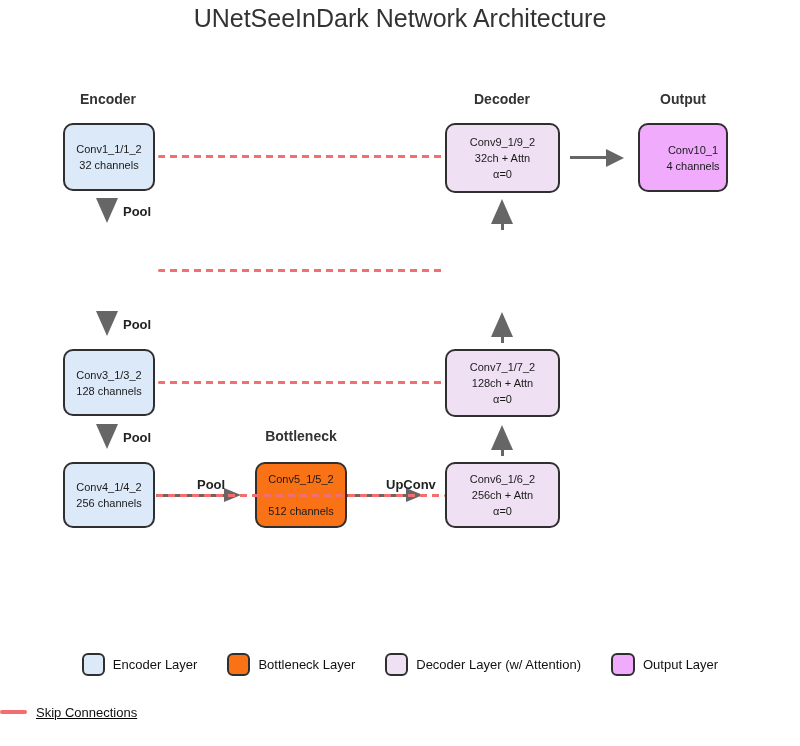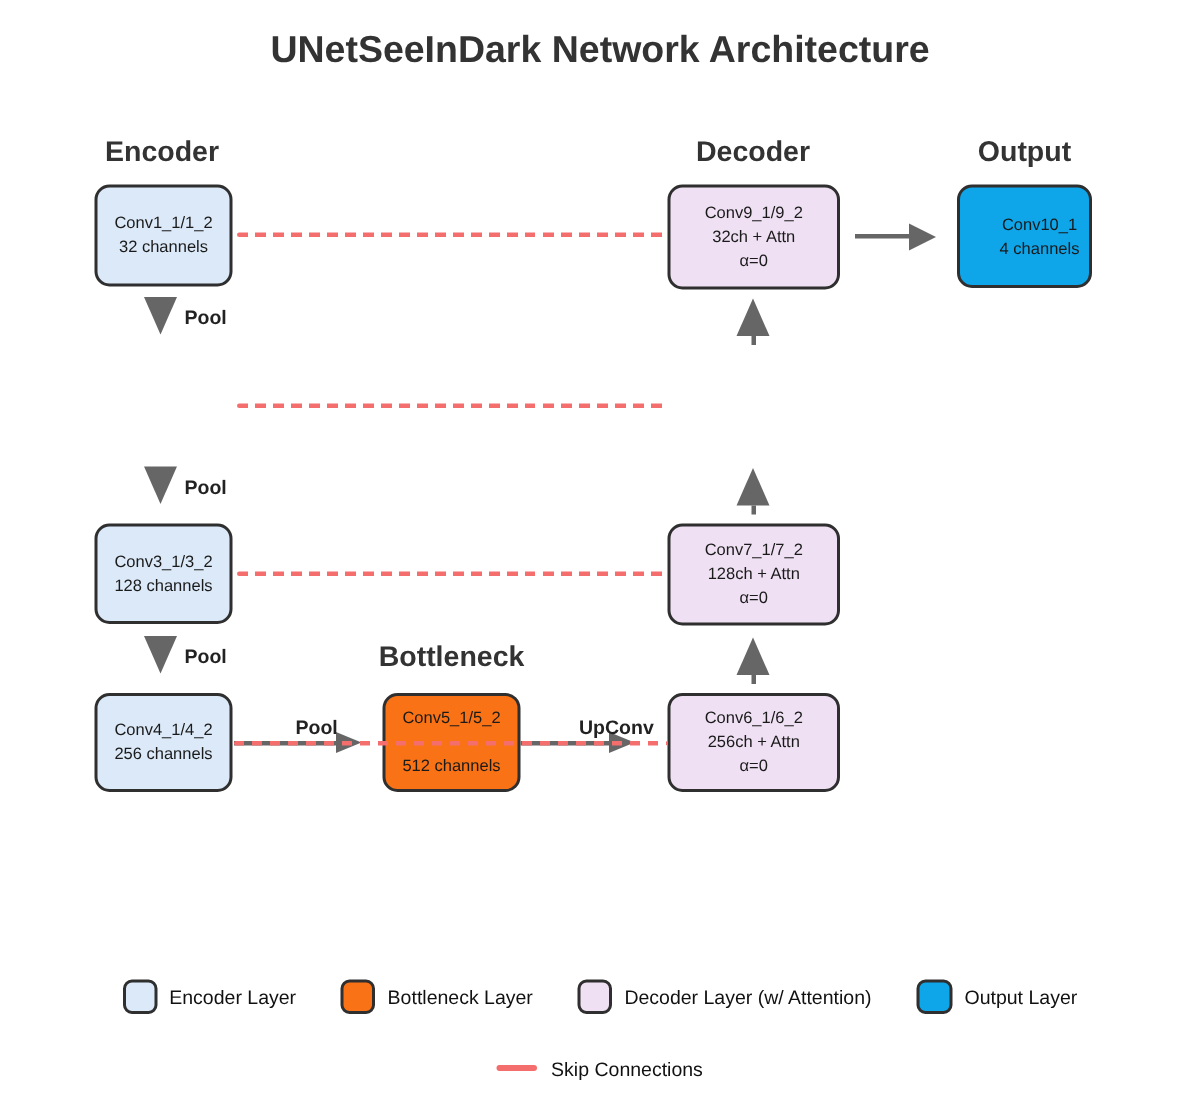--- a/index.html
+++ b/index.html
@@ -1,39 +1,39 @@
 <!DOCTYPE html>
 <html><head>
 <meta charset="utf-8">
 <style>
   html,body { margin:0; padding:0; background:#ffffff; }
   .canvas {
     position:relative; width:800px; height:746px; background:#ffffff;
     font-family:"Liberation Sans", sans-serif; overflow:hidden;
   }
   .title {
-    position:absolute; left:0; right:0; top:4px; margin:15px;
-    text-align:center; font-size:25px; font-weight:bold; color:#333333;
+    position:absolute; left:0; right:0; top:4px; margin:0;
+    text-align:center; font-size:25px; font-weight:normal; color:#333333;
   }
   .colhead {
-    position:absolute; font-size:19px; font-weight:bold; color:#333333;
+    position:absolute; font-size:14px; font-weight:bold; color:#333333;
     transform:translateX(-50%); white-space:nowrap;
   }
   .node {
     position:absolute; box-sizing:border-box;
     border:2px solid #2f2f2f; border-radius:10px;
     display:flex; flex-direction:column; align-items:center; justify-content:center;
     gap:4px; z-index:1; text-align:center;
   }
   .node .t { font-size:11px; color:#1a1a1a; white-space:nowrap; }
   .node .s { font-size:11px;   color:#1a1a1a; white-space:nowrap; }
   .enc { background:#dbe9f8; }
   .bot { background:#f97316;gap:20px; }
   .dec { background:#efe1f3; }
-  .out { background:#0ea5e9;padding-left:20px; }
+  .out { background:#f0abfc;padding-left:20px; }
 
   .skip {
     position:absolute; height:3px; z-index:3; border-radius:2px;
     background:repeating-linear-gradient(90deg,#f46e6e 0 7px,transparent 7px 12px);
   }
   .hshaft { position:absolute; height:3px; background:#666666; z-index:2; }
   .head-right {
     position:absolute; width:0; height:0; z-index:2;
     border-top:7px solid transparent; border-bottom:7px solid transparent;
     border-left:17px solid #666666;
@@ -56,21 +56,21 @@
   .edge-label {
     position:absolute; font-size:13px; font-weight:600; color:#222222;
     white-space:nowrap; z-index:4;
   }
   .legend1 {
     position:absolute; top:650px; left:0; right:0; height:28px;
     display:flex; justify-content:center; align-items:center; gap:30px;
   }
   .legend2 {
     position:absolute; top:701px; left:0; right:0; height:22px;
-    display:flex; justify-content:center; align-items:center; gap:9px;
+    display:flex; align-items:center; gap:9px;text-decoration:underline;
   }
   .legend-item { display:flex; align-items:center; gap:8px; }
   .swatch {
     width:23px; height:23px; box-sizing:border-box;
     border:2px solid #2f2f2f; border-radius:6px; display:inline-block;
   }
   .legend-label { font-size:13px; color:#111111; white-space:nowrap; }
   .skip-swatch { width:27px; height:4px; background:#f46e6e; border-radius:2px; display:inline-block; }
 </style>
 </head>

